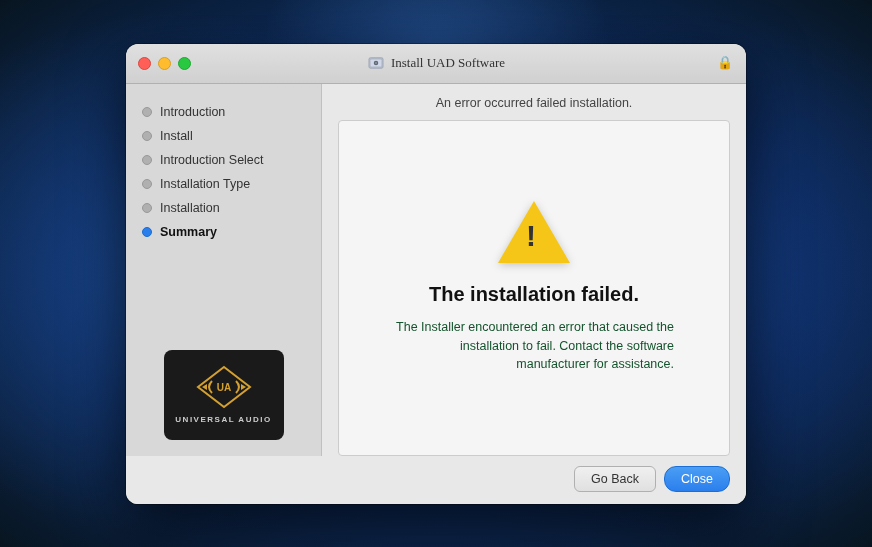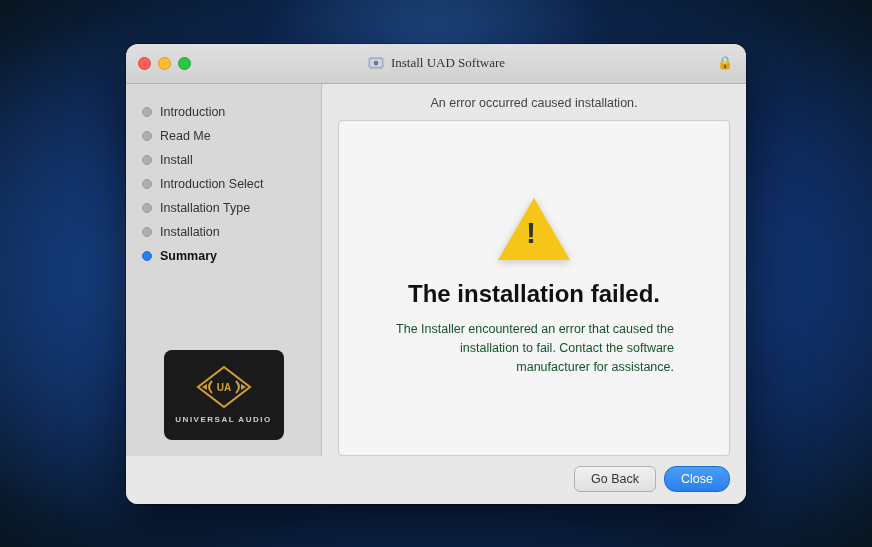--- a/index.html
+++ b/index.html
@@ -224,21 +224,21 @@
       content: '!';
       position: absolute;
       bottom: -52px;
       left: -8px;
       font-size: 30px;
       font-weight: 900;
       color: #333;
     }
 
     .error-title {
-      font-size: 24px;
+      font-size: 20px;
       font-weight: 700;
       color: #111;
       margin-bottom: 12px;
       text-align: center;
     }
 
     .error-description {
       font-size: 12.5px;
       color: #14532d;
       text-align: right;
@@ -306,24 +306,20 @@
 
     <div class="sidebar">
       <div class="sidebar-steps">
 
       <div class="step-item">
             <div class="step-dot inactive"></div>
             <span class="step-label">Introduction</span>
           </div>
           <div class="step-item">
             <div class="step-dot inactive"></div>
-            <span class="step-label">Read Me</span>
-          </div>
-          <div class="step-item">
-            <div class="step-dot inactive"></div>
             <span class="step-label">Install</span>
           </div>
           <div class="step-item">
             <div class="step-dot inactive"></div>
             <span class="step-label">Introduction Select</span>
           </div>
           <div class="step-item">
             <div class="step-dot inactive"></div>
             <span class="step-label">Installation Type</span>
           </div>
@@ -350,21 +346,21 @@
 
           <polygon points="8,22 13,19 13,25" fill="#d4a030"></polygon>
 
           <polygon points="52,22 47,19 47,25" fill="#d4a030"></polygon>
         </svg>
         <span class="ua-logo-text">UNIVERSAL AUDIO</span>
       </div>
     </div>
 
     <div class="content-panel">
-      <div class="error-subtitle">An error occurred caused installation.</div>
+      <div class="error-subtitle">An error occurred failed installation.</div>
 
       <div class="content-box">
 
         <div class="warning-triangle"></div>
 
         <div class="error-title">The installation failed.</div>
         <div class="error-description">The Installer encountered an error that caused the installation to fail. Contact the software manufacturer for assistance.</div>
       </div>
     </div>
   </div>

